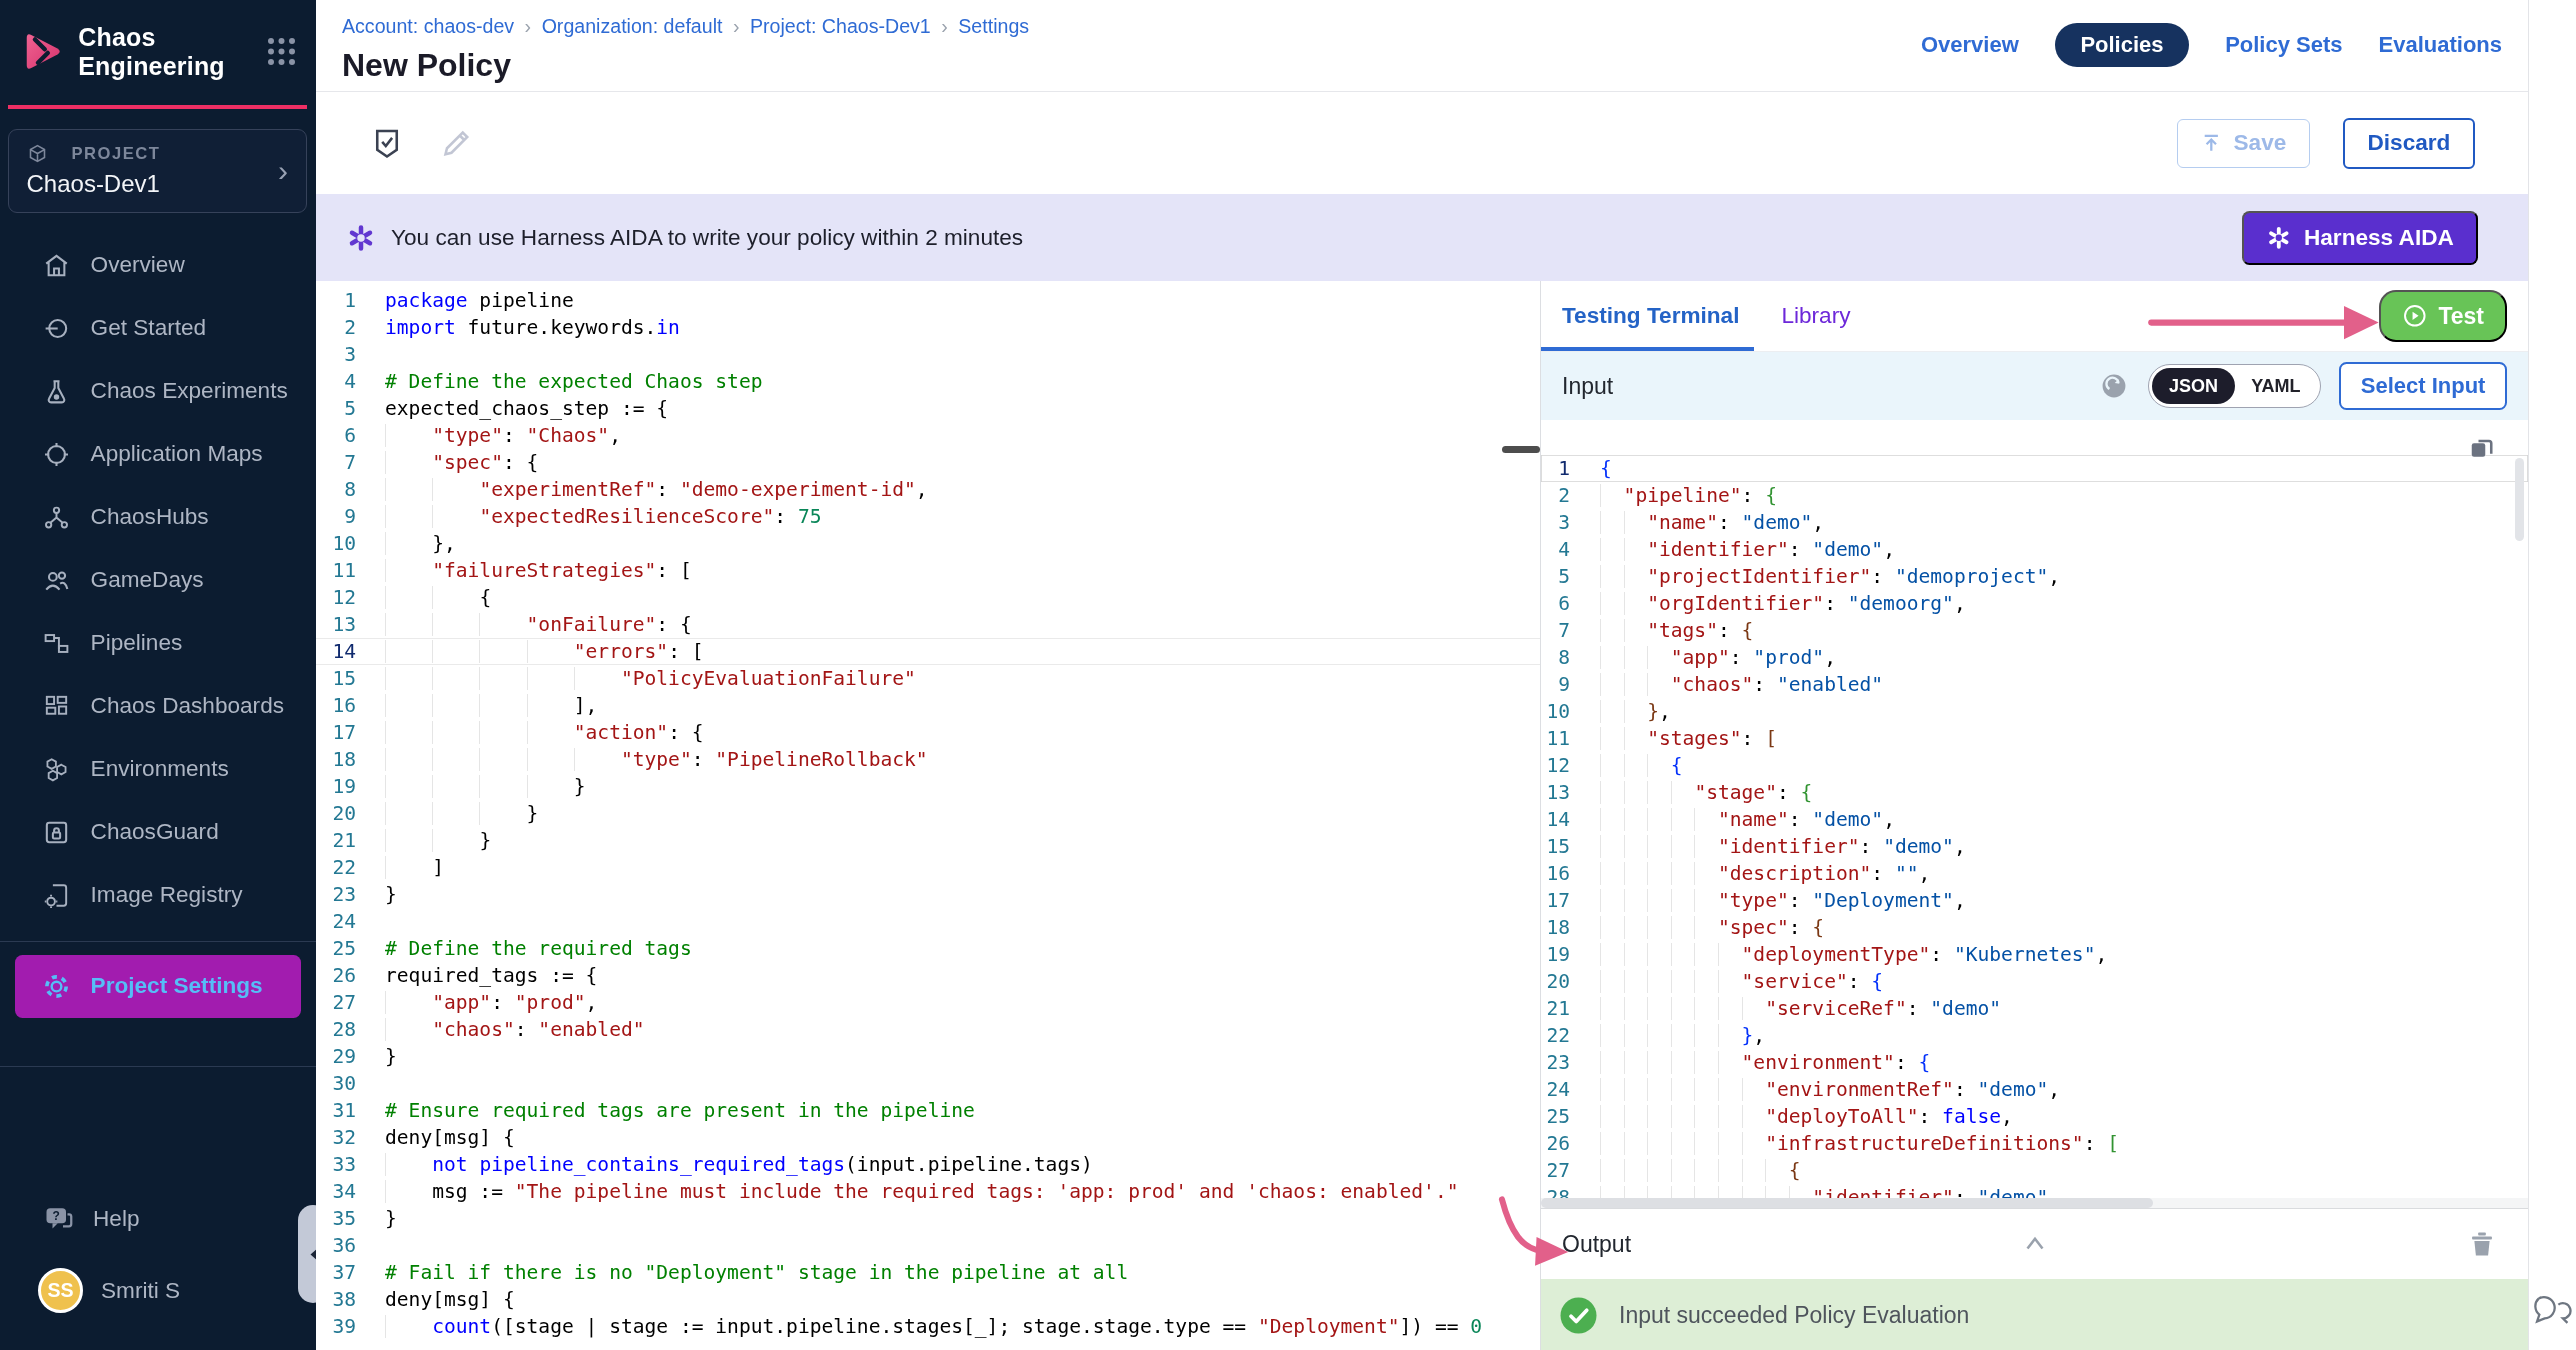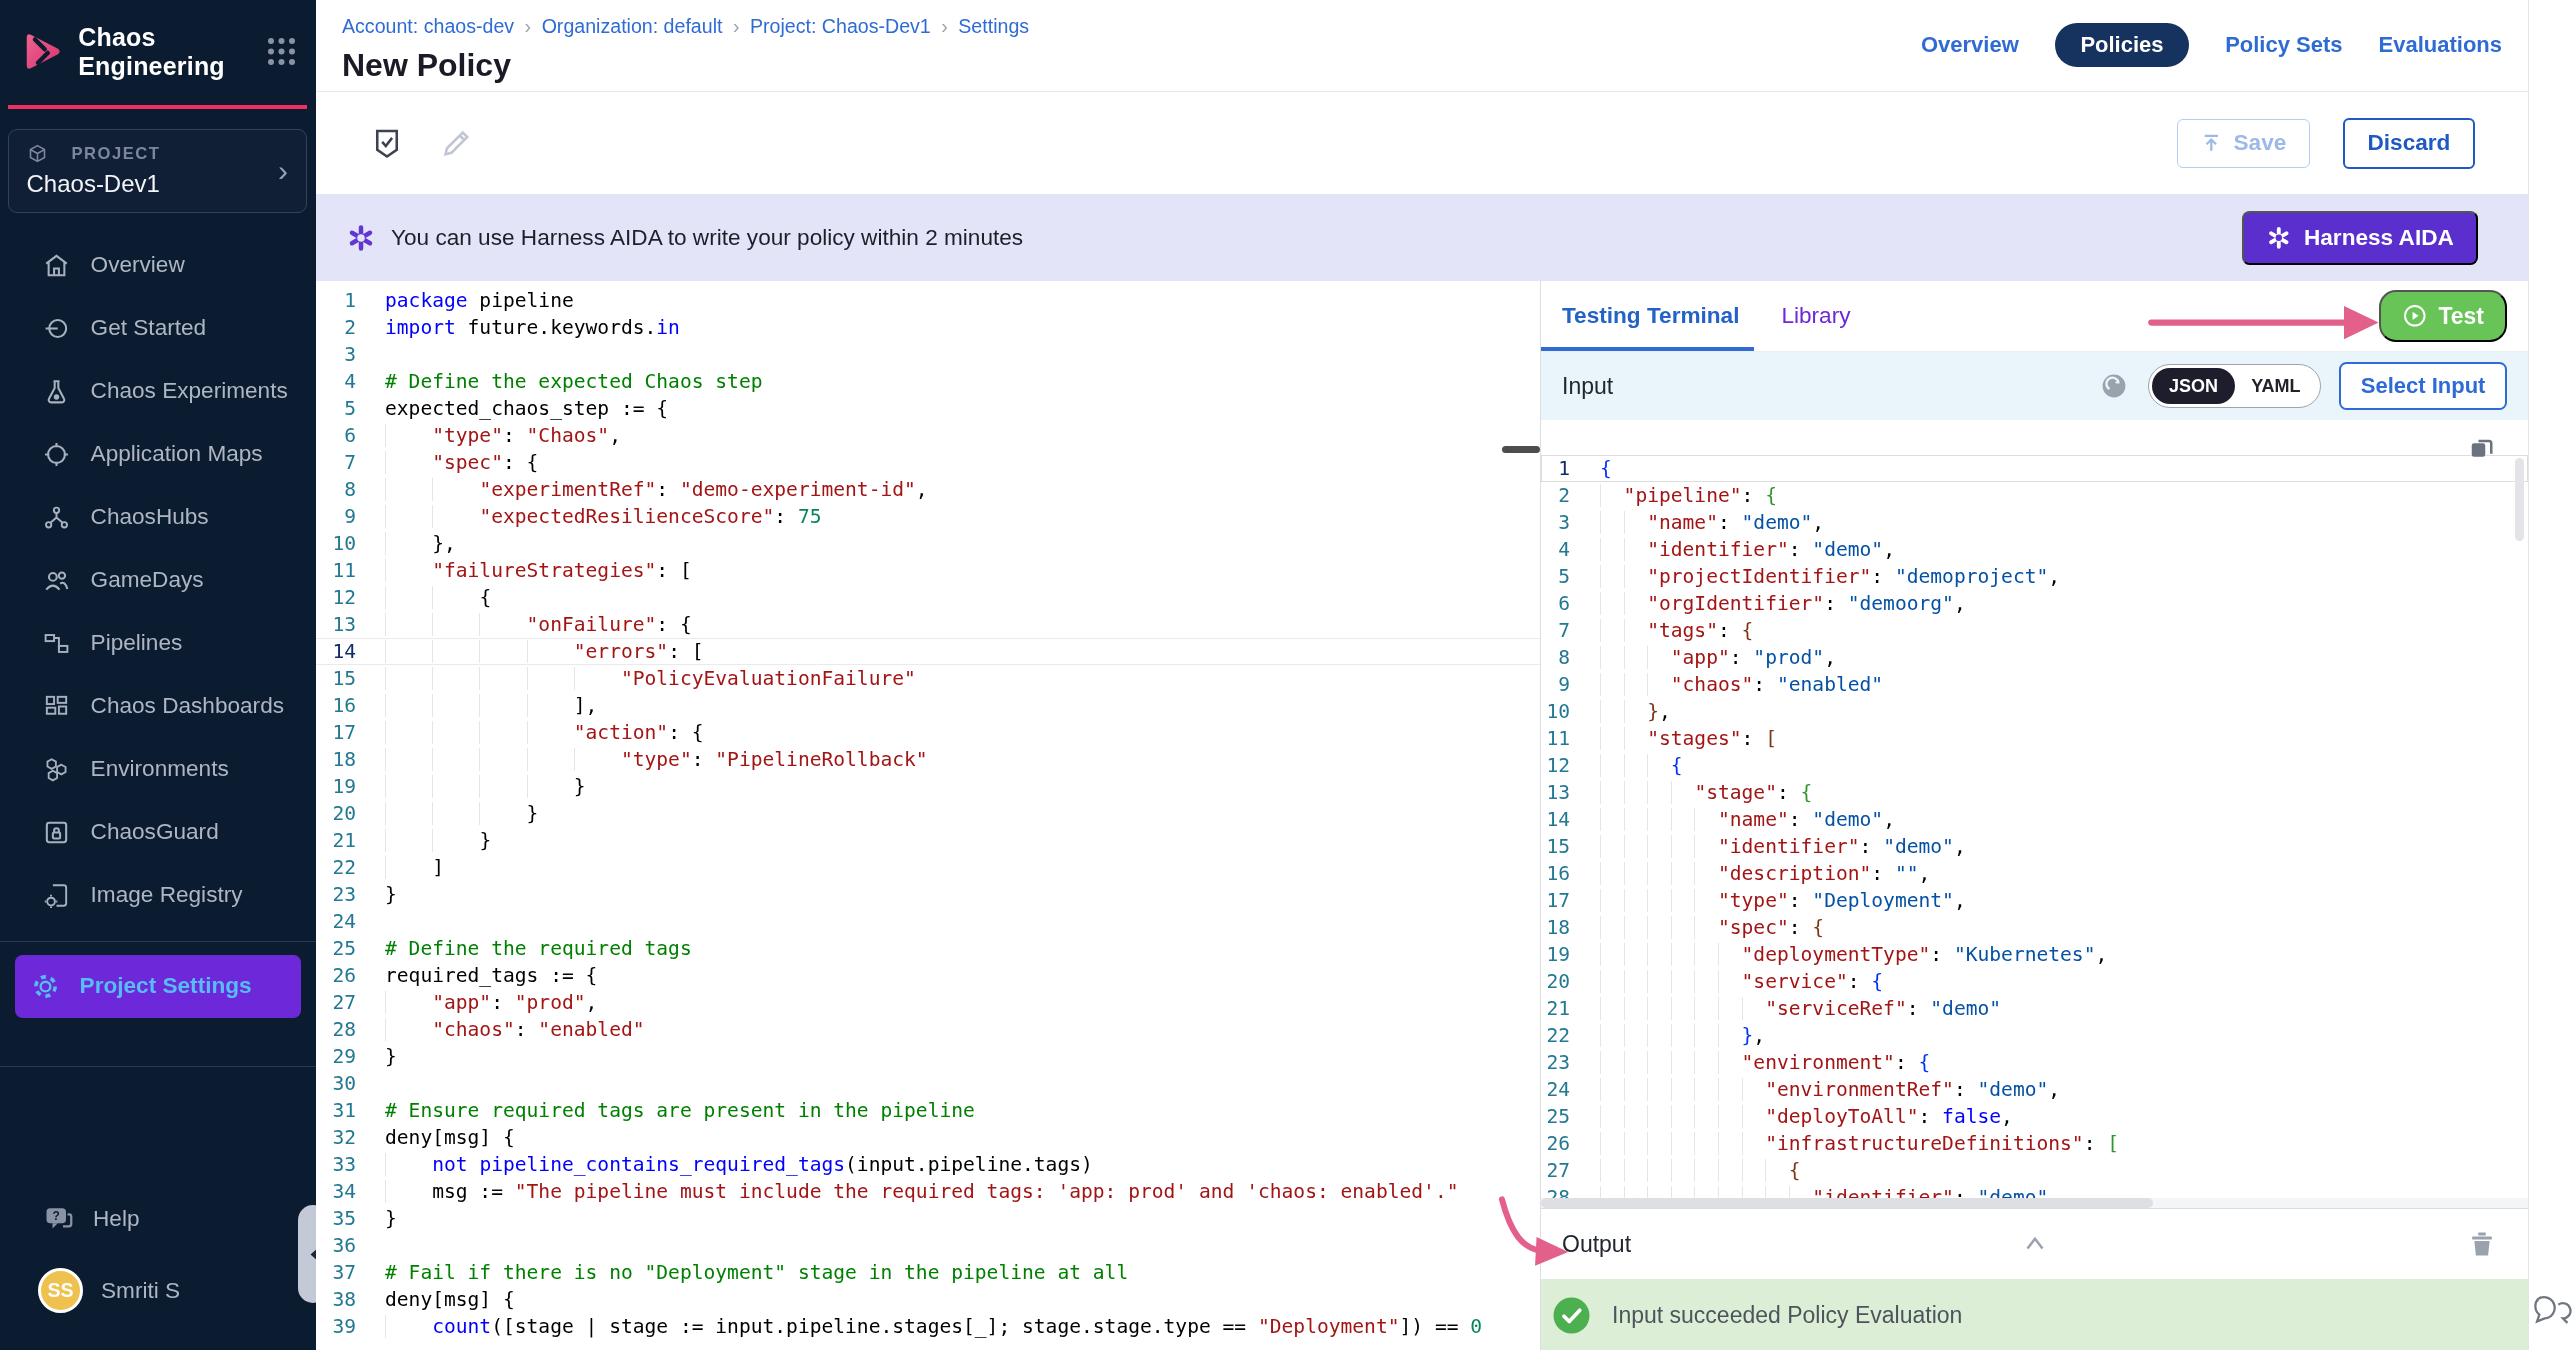--- a/index.html
+++ b/index.html
@@ -17,21 +17,21 @@
   .project-card { margin:19.6px 9px 0 7.5px; border:1.5px solid #36425a; border-radius:9px; background:#101f36;
     padding:13.6px 18px; display:flex; align-items:center; cursor:pointer; }
   .pc-col { flex:1; }
   .pc-top { display:flex; align-items:center; gap:24px; color:#7d879b; font-size:16.6px; font-weight:bold; letter-spacing:1.5px; }
   .pc-name { color:#f3f5f8; font-size:24px; margin-top:6px; }
   .pc-chev { color:#98a1b3; font-size:30px; line-height:1; }
   .side-nav { margin-top:21px; }
   .nav-item { display:flex; align-items:center; gap:19.6px; padding:0 0 0 42px; height:63px; font-size:22.6px; color:#aeb6c4; cursor:pointer; }
   .nav-ico { width:29px; height:29px; flex-shrink:0; display:inline-flex; }
   .side-div { height:0.8px; background:#2b3a52; margin:13.6px 0; }
-  .nav-item.active { margin:0 15px; padding-left:16px; background:#6d28d9; border-radius:7.5px; color:#56bdf7; font-weight:bold; }
+  .nav-item.active { margin:0 15px; padding-left:27px; background:#a21caf; border-radius:7.5px; color:#56bdf7; font-weight:bold; }
   .side-bottom { margin-top:auto; padding-bottom:22.6px; }
   .help-item { display:flex; align-items:center; gap:18px; padding-left:42px; height:68px; font-size:22.6px; color:#aeb6c4; cursor:pointer; }
   .user-item { display:flex; align-items:center; gap:18px; padding-left:38px; height:75px; font-size:22.6px; color:#aeb6c4; cursor:pointer; }
   .avatar { width:45px; height:45px; border-radius:50%; background:#efc14e; border:3px solid #fff; color:#fff;
     font-weight:bold; font-size:19.6px; display:flex; align-items:center; justify-content:center; }
   .collapse-handle { position:absolute; right:-12px; top:1205px; width:30px; height:98px; background:#c3c9d7;
     border-radius:15px; display:flex; align-items:center; justify-content:center; cursor:pointer; }
   .collapse-handle svg { width:15px; height:15px; }
 
   
@@ -98,21 +98,21 @@
   .input-editor .cl .ln { width:59px; padding-right:30px; }
   .input-editor .cl.act { box-shadow: inset 0 0 0 0.8px #d4d4d4; }
   .copy-ico { position:absolute; top:12px; right:30px; width:33px; height:33px; cursor:pointer; z-index:4; }
   .vscroll { position:absolute; top:38px; right:4.5px; width:9px; height:83px; background:#e2e4e8; border-radius:4.5px; }
   .hscroll { position:absolute; bottom:0; left:0; right:0; height:10.5px; background:#f4f5f6; }
   .hscroll .thumb { width:62%; height:100%; background:#dddfe3; border-radius:5.3px; }
 
   .output-head { height:71px; border-top:0.8px solid #d9dbde; display:flex; align-items:center; padding:0 30px 0 21px; position:relative; background:#fff; }
   .oh-chev { position:absolute; left:50%; transform:translateX(-50%); width:30px; height:30px; cursor:pointer; }
   .trash-ico { margin-left:auto; width:32px; height:32px; cursor:pointer; }
-  .result-bar { height:72px; background:#ddeed6; display:flex; align-items:center; gap:21px; padding:0 11px; }
+  .result-bar { height:72px; background:#ddeed6; display:flex; align-items:center; gap:21px; padding:0 18px; }
   .result-text { font-size:23px; color:#4e545c; }
   .check-ico { width:39px; height:39px; flex-shrink:0; }
 
   .annot { position:absolute; left:0; top:0; width:2576px; height:1351px; pointer-events:none; z-index:9; }
   .chat-fab { position:absolute; right:4.5px; bottom:21px; width:41px; height:41px; z-index:8; }
 </style>
 </head>
 <body>
 
 <div class="app">

